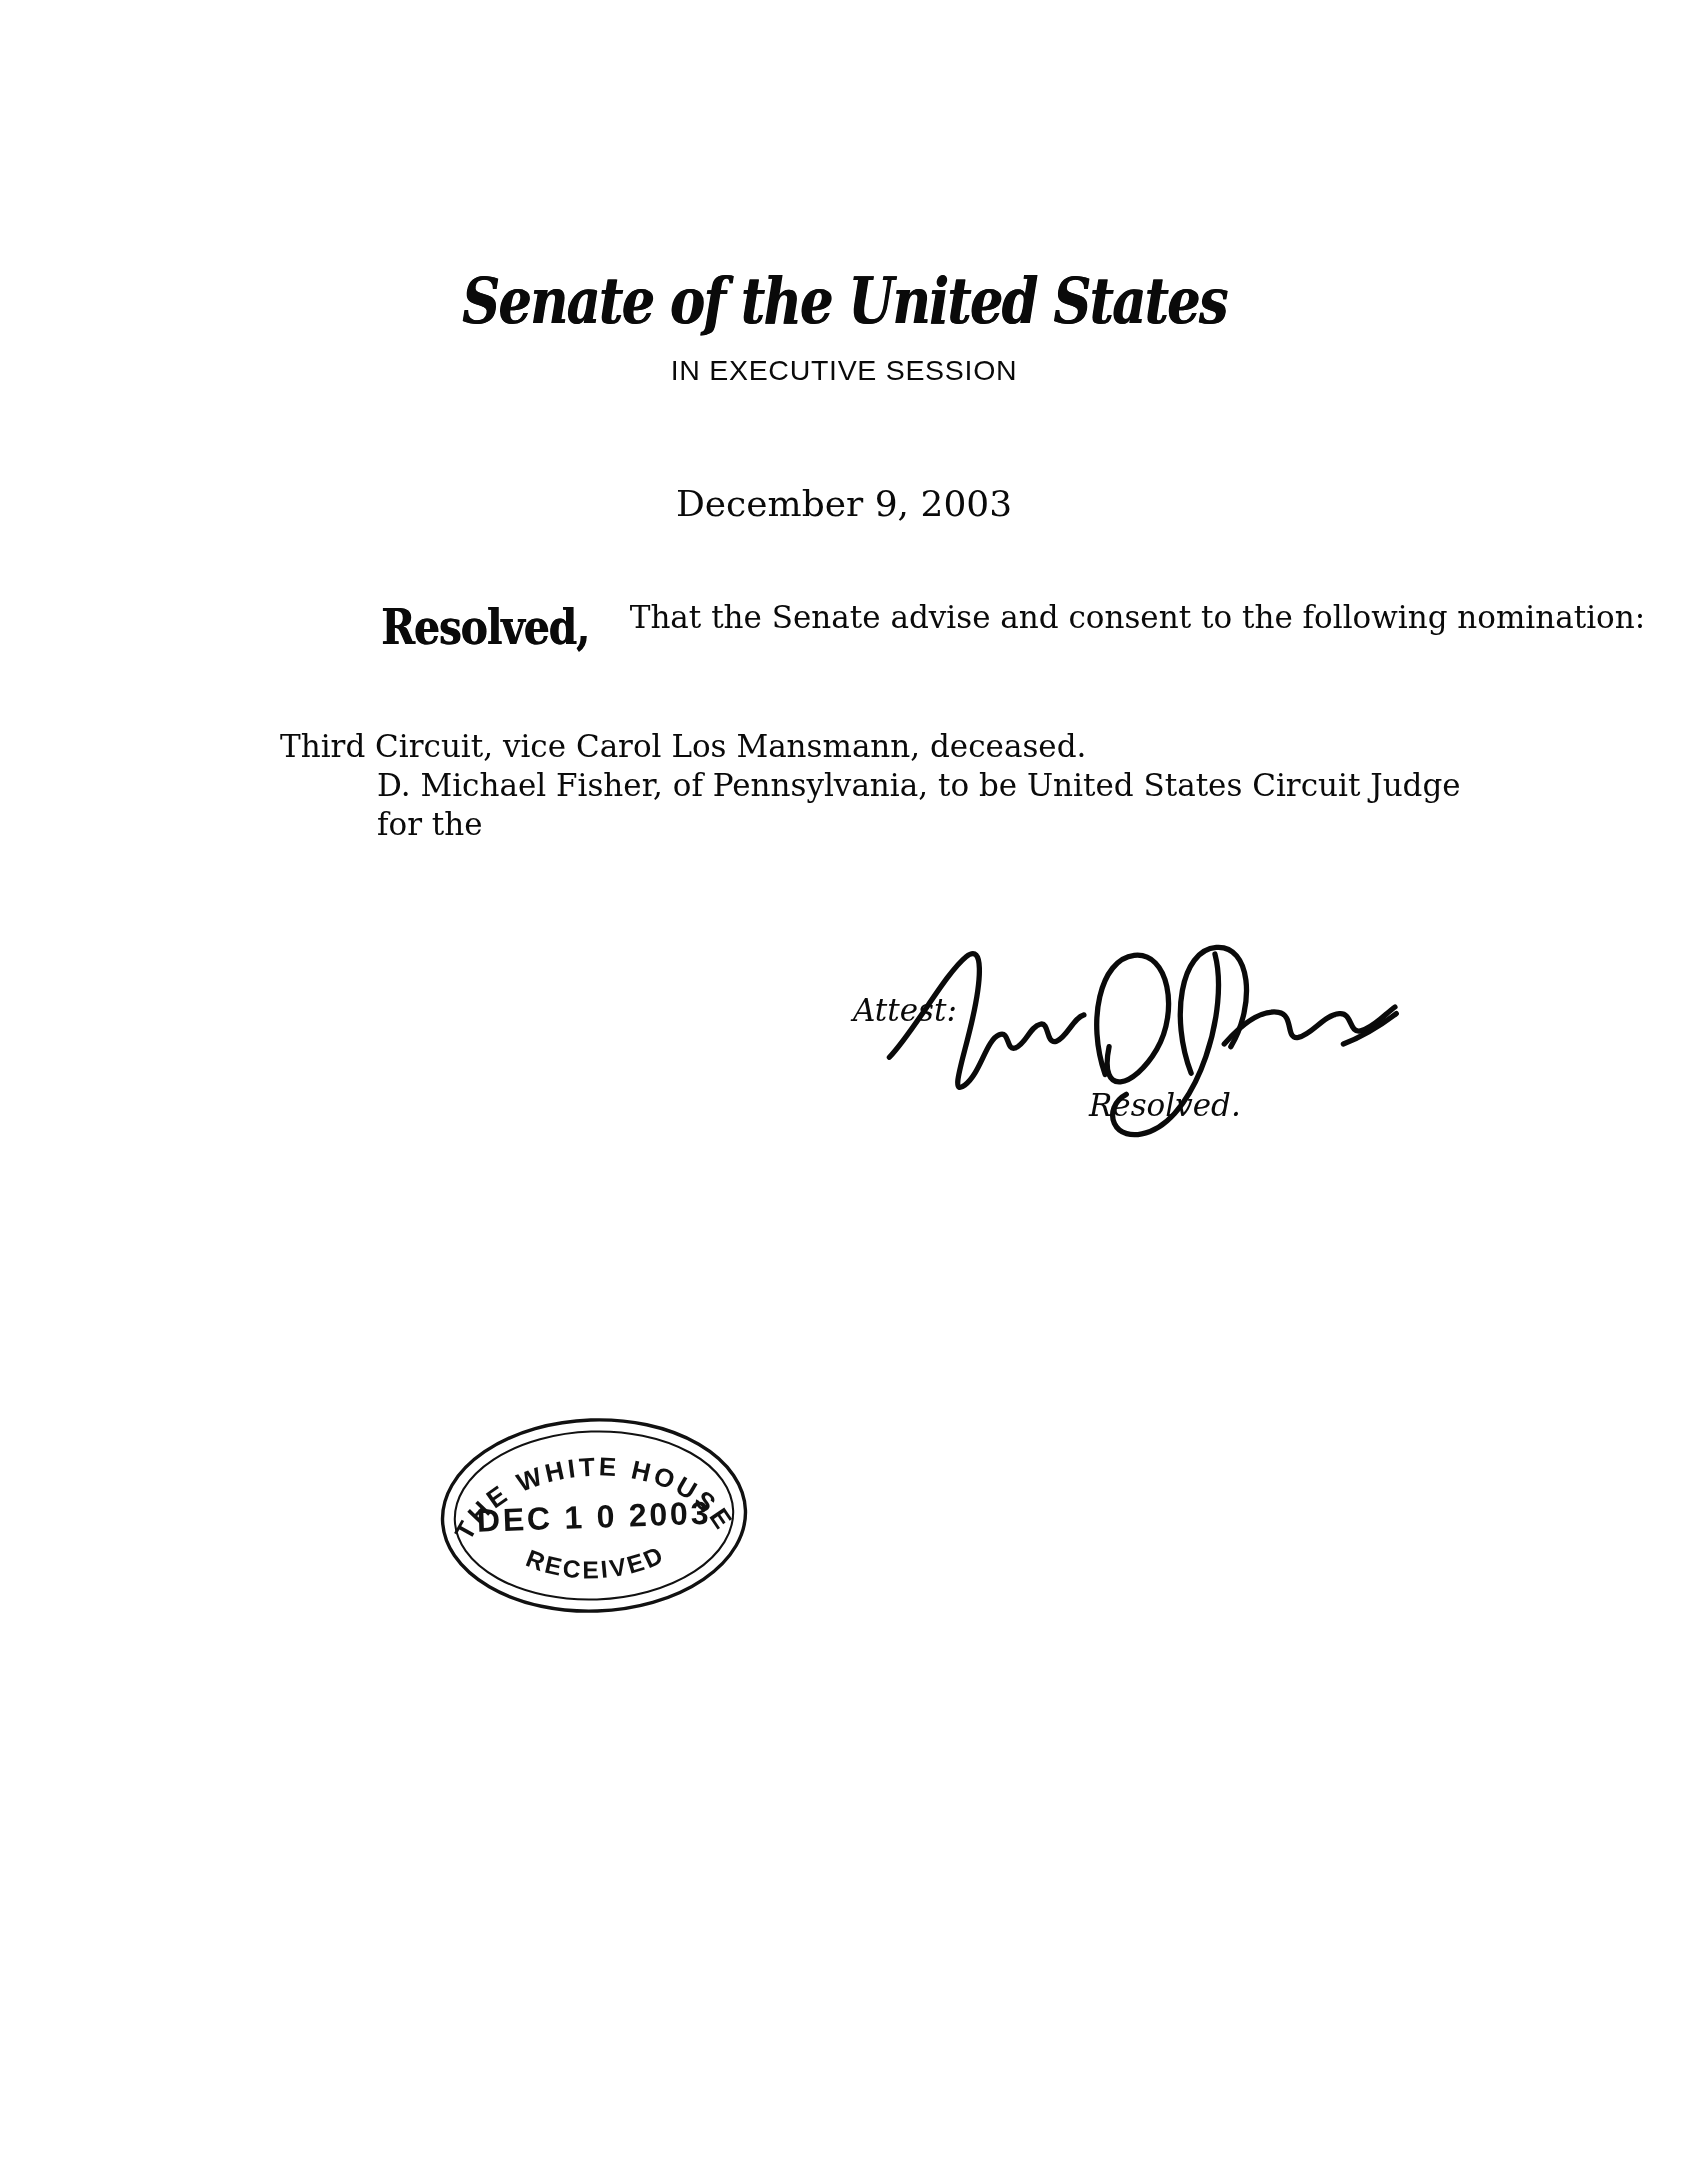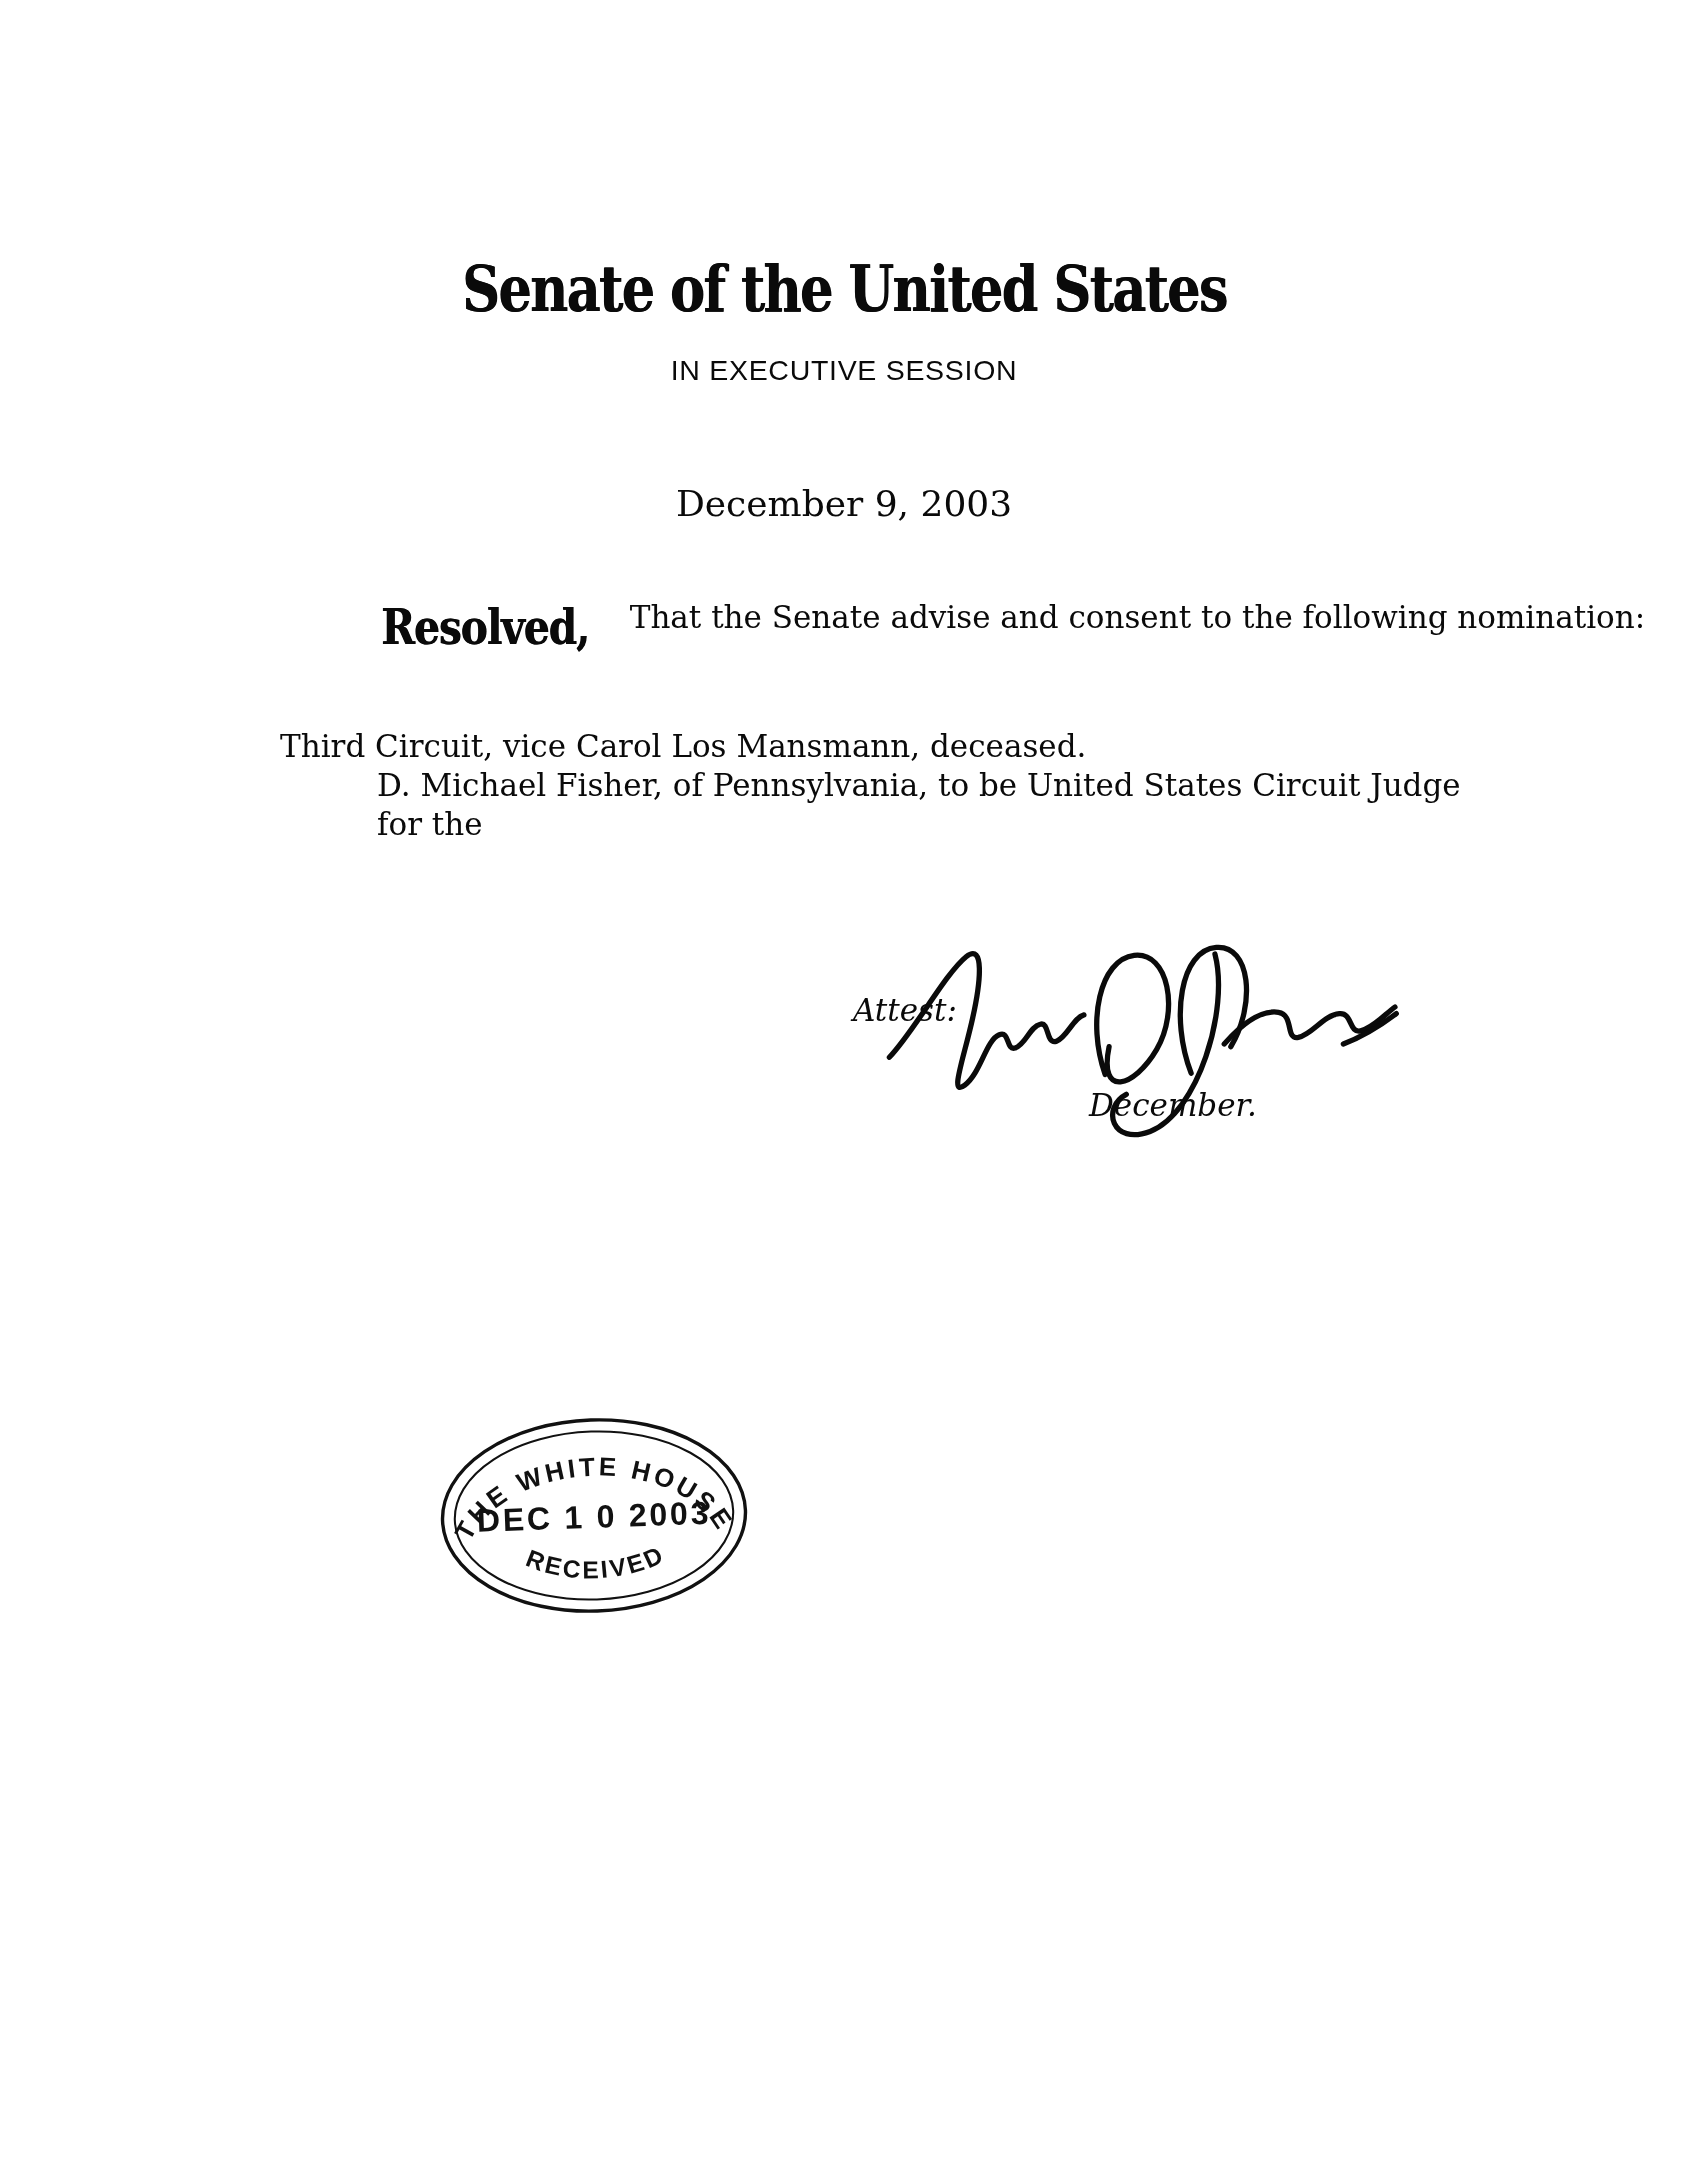--- a/index.html
+++ b/index.html
@@ -13,21 +13,22 @@
     color: #0a0a0a;
   }
   .center-line {
     position: absolute;
     left: 0;
     width: 1688px;
     text-align: center;
     white-space: nowrap;
   }
   #doc-title {
-    top: 251px;
+    top: 263px;
+    font-style: italic;
   }
   #doc-title .blackletter {
     display: inline-block;
     font-family: "DejaVu Serif", serif;
     font-weight: bold;
     font-size: 64px;
     letter-spacing: -2px;
     transform: scaleX(0.82);
     transform-origin: center;
     text-shadow: 0.7px 0 0 #0a0a0a;
@@ -134,21 +135,21 @@
     <g fill="none" stroke="#0a0a0a" stroke-width="8" stroke-linecap="round">
       <path d="M 14,212 C 52,172 98,86 130,60 C 158,38 152,98 140,152 C 126,216 104,272 128,254 C 152,236 160,186 180,178 C 196,171 190,202 204,198 C 220,193 226,166 242,162 C 256,158 250,192 266,188 C 282,183 292,152 308,148"></path>
       <path d="M 340,238 C 312,158 332,64 384,58 C 436,52 452,142 418,200 C 384,258 330,274 346,196"></path>
       <path d="M 506,56 C 528,140 480,296 408,324 C 350,346 334,288 372,268"></path>
       <path d="M 470,236 C 438,152 454,50 508,46 C 560,42 568,132 530,196"></path>
       <path d="M 520,192 C 548,160 576,140 602,144 C 626,148 612,186 632,182 C 654,177 670,148 694,146 C 714,144 708,176 726,172 C 744,168 762,148 778,136"></path>
       <path d="M 700,192 C 726,182 756,164 780,146"></path>
     </g>
   </svg>
 
-  <div id="secretary-label">December.</div>
+  <div id="secretary-label">Resolved.</div>
 
   <svg id="stamp" width="314" height="205" viewBox="0 0 460 300">
     <ellipse cx="230" cy="150" rx="222" ry="140" fill="none" stroke="#111" stroke-width="5"></ellipse>
     <ellipse cx="230" cy="150" rx="204" ry="123" fill="none" stroke="#111" stroke-width="3"></ellipse>
     <defs>
       <path id="stamp-top-arc" d="M 44,192 A 190,126 0 0 1 416,192" fill="none"></path>
       <path id="stamp-bottom-arc" d="M 92,192 A 152,86 0 0 0 368,192" fill="none"></path>
     </defs>
     <text font-size="38" letter-spacing="5">
       <textPath href="#stamp-top-arc" startOffset="50%" text-anchor="middle">THE WHITE HOUSE</textPath>

